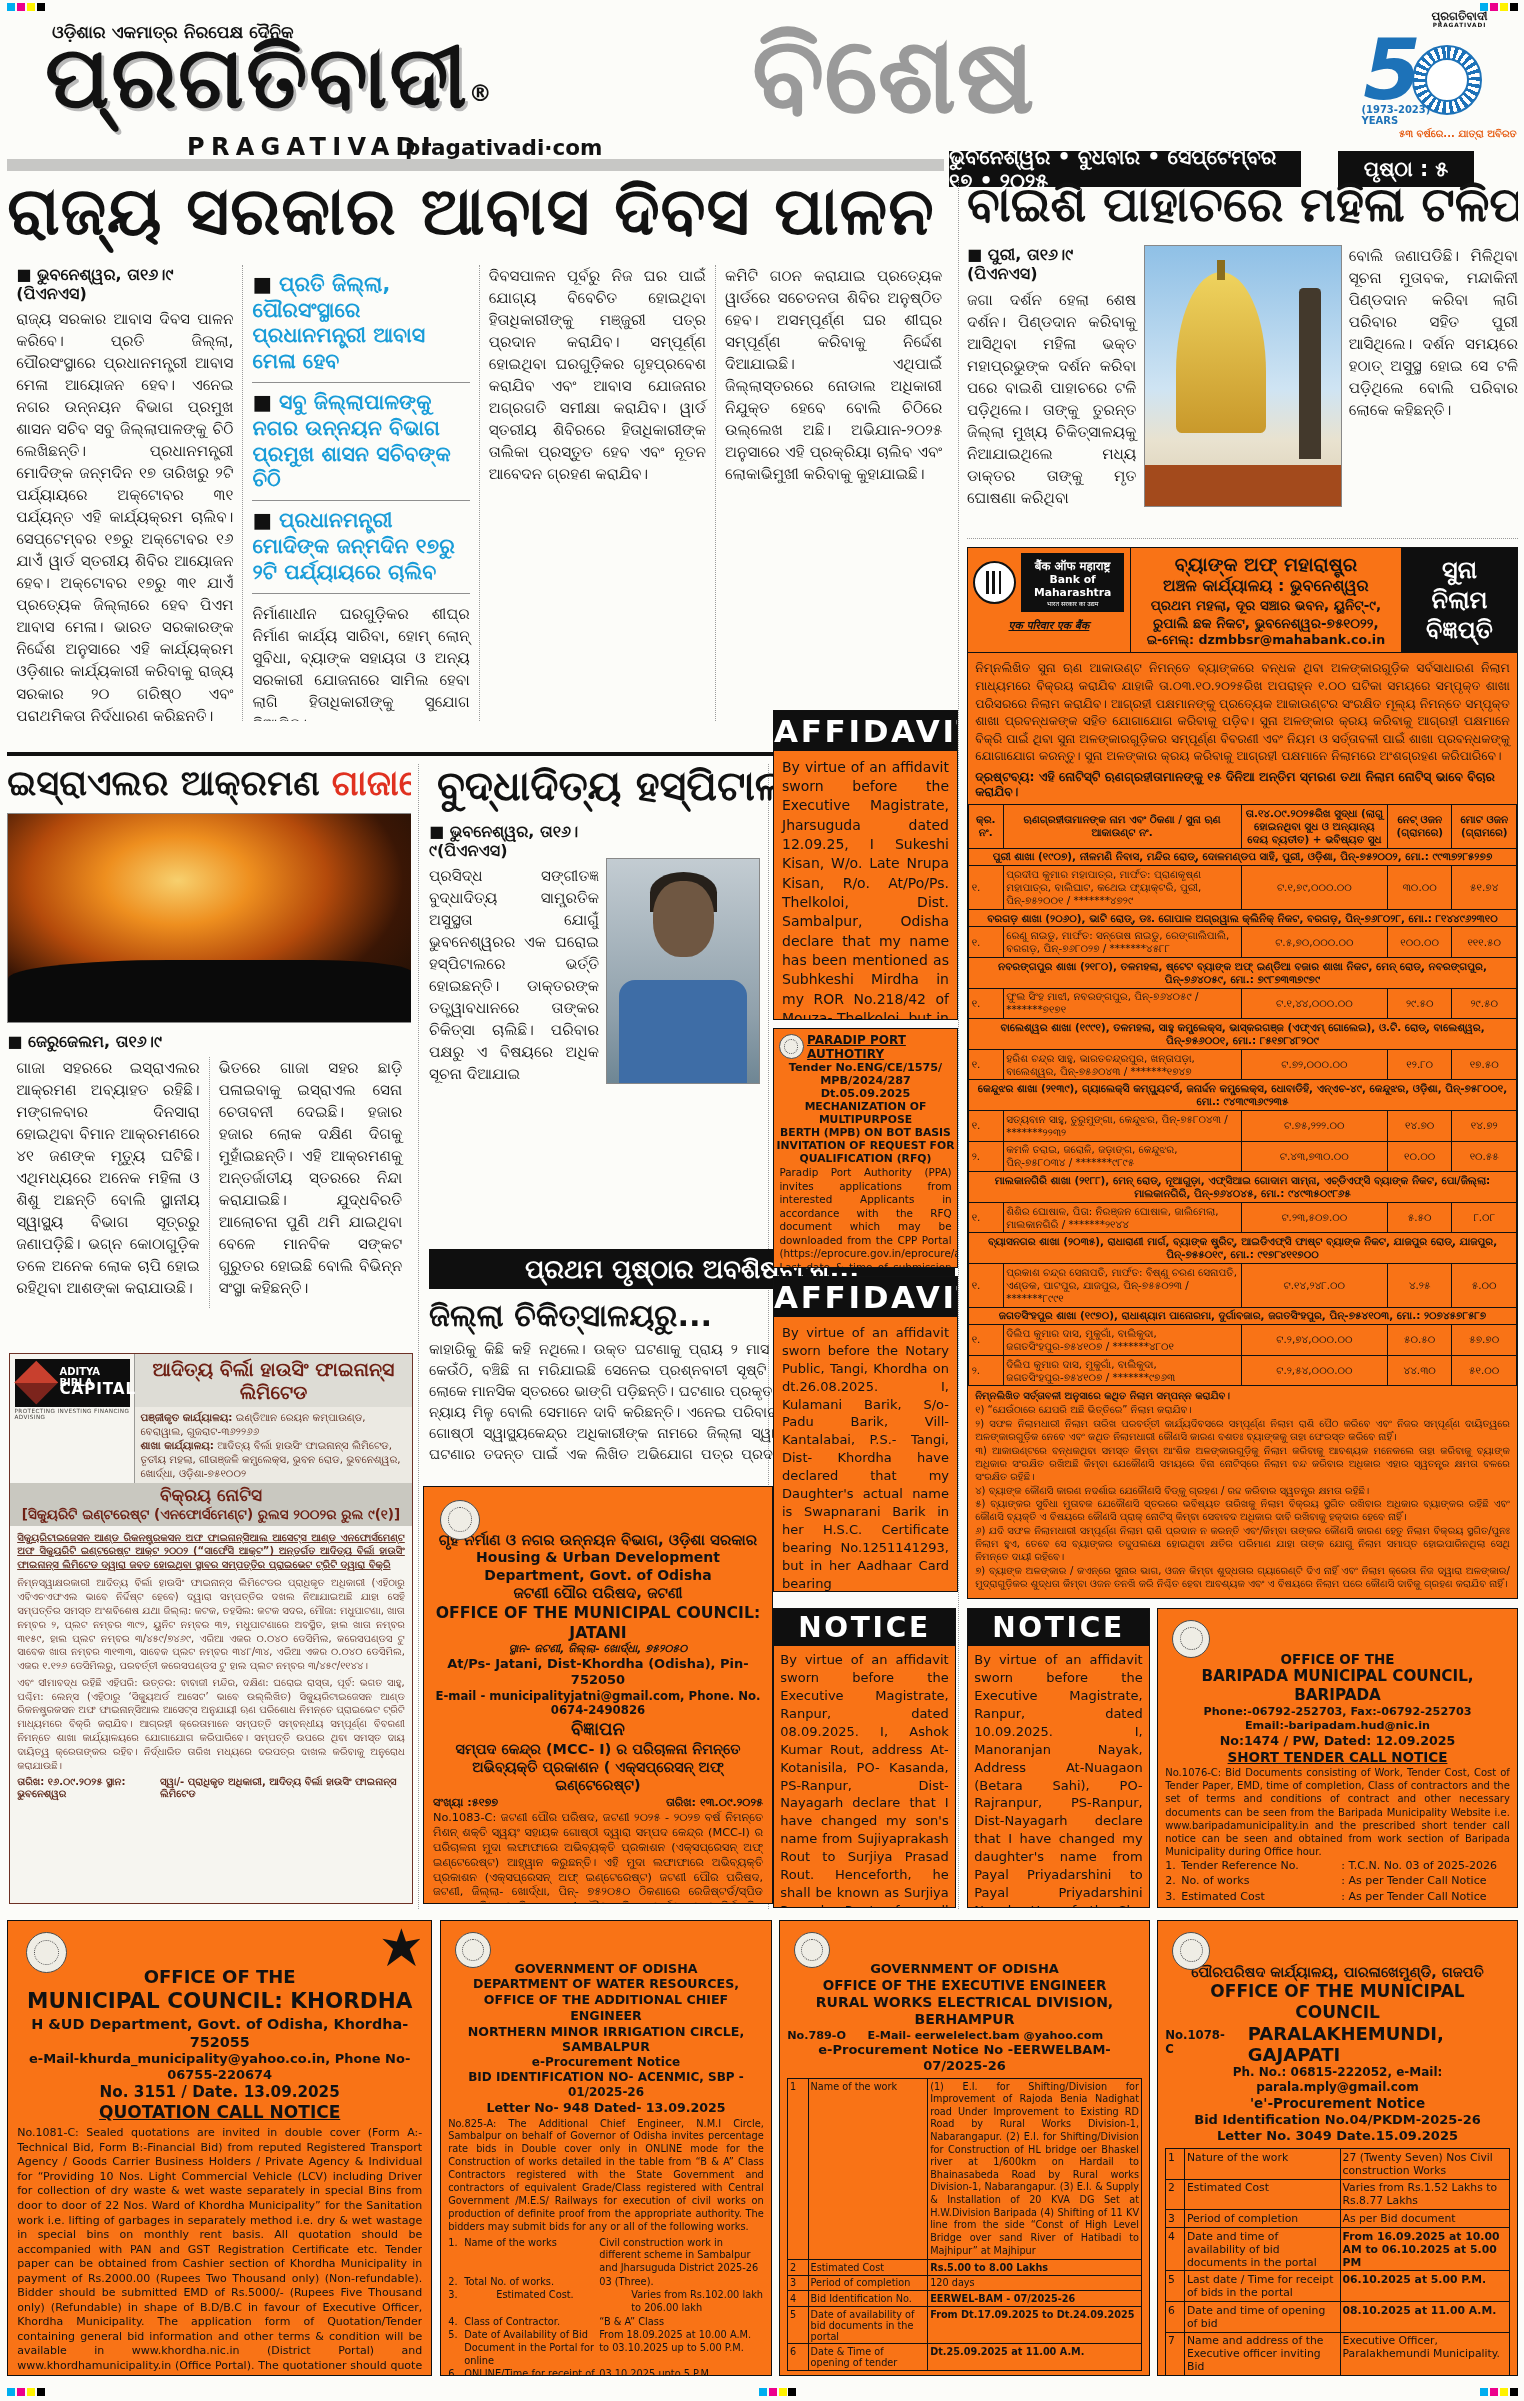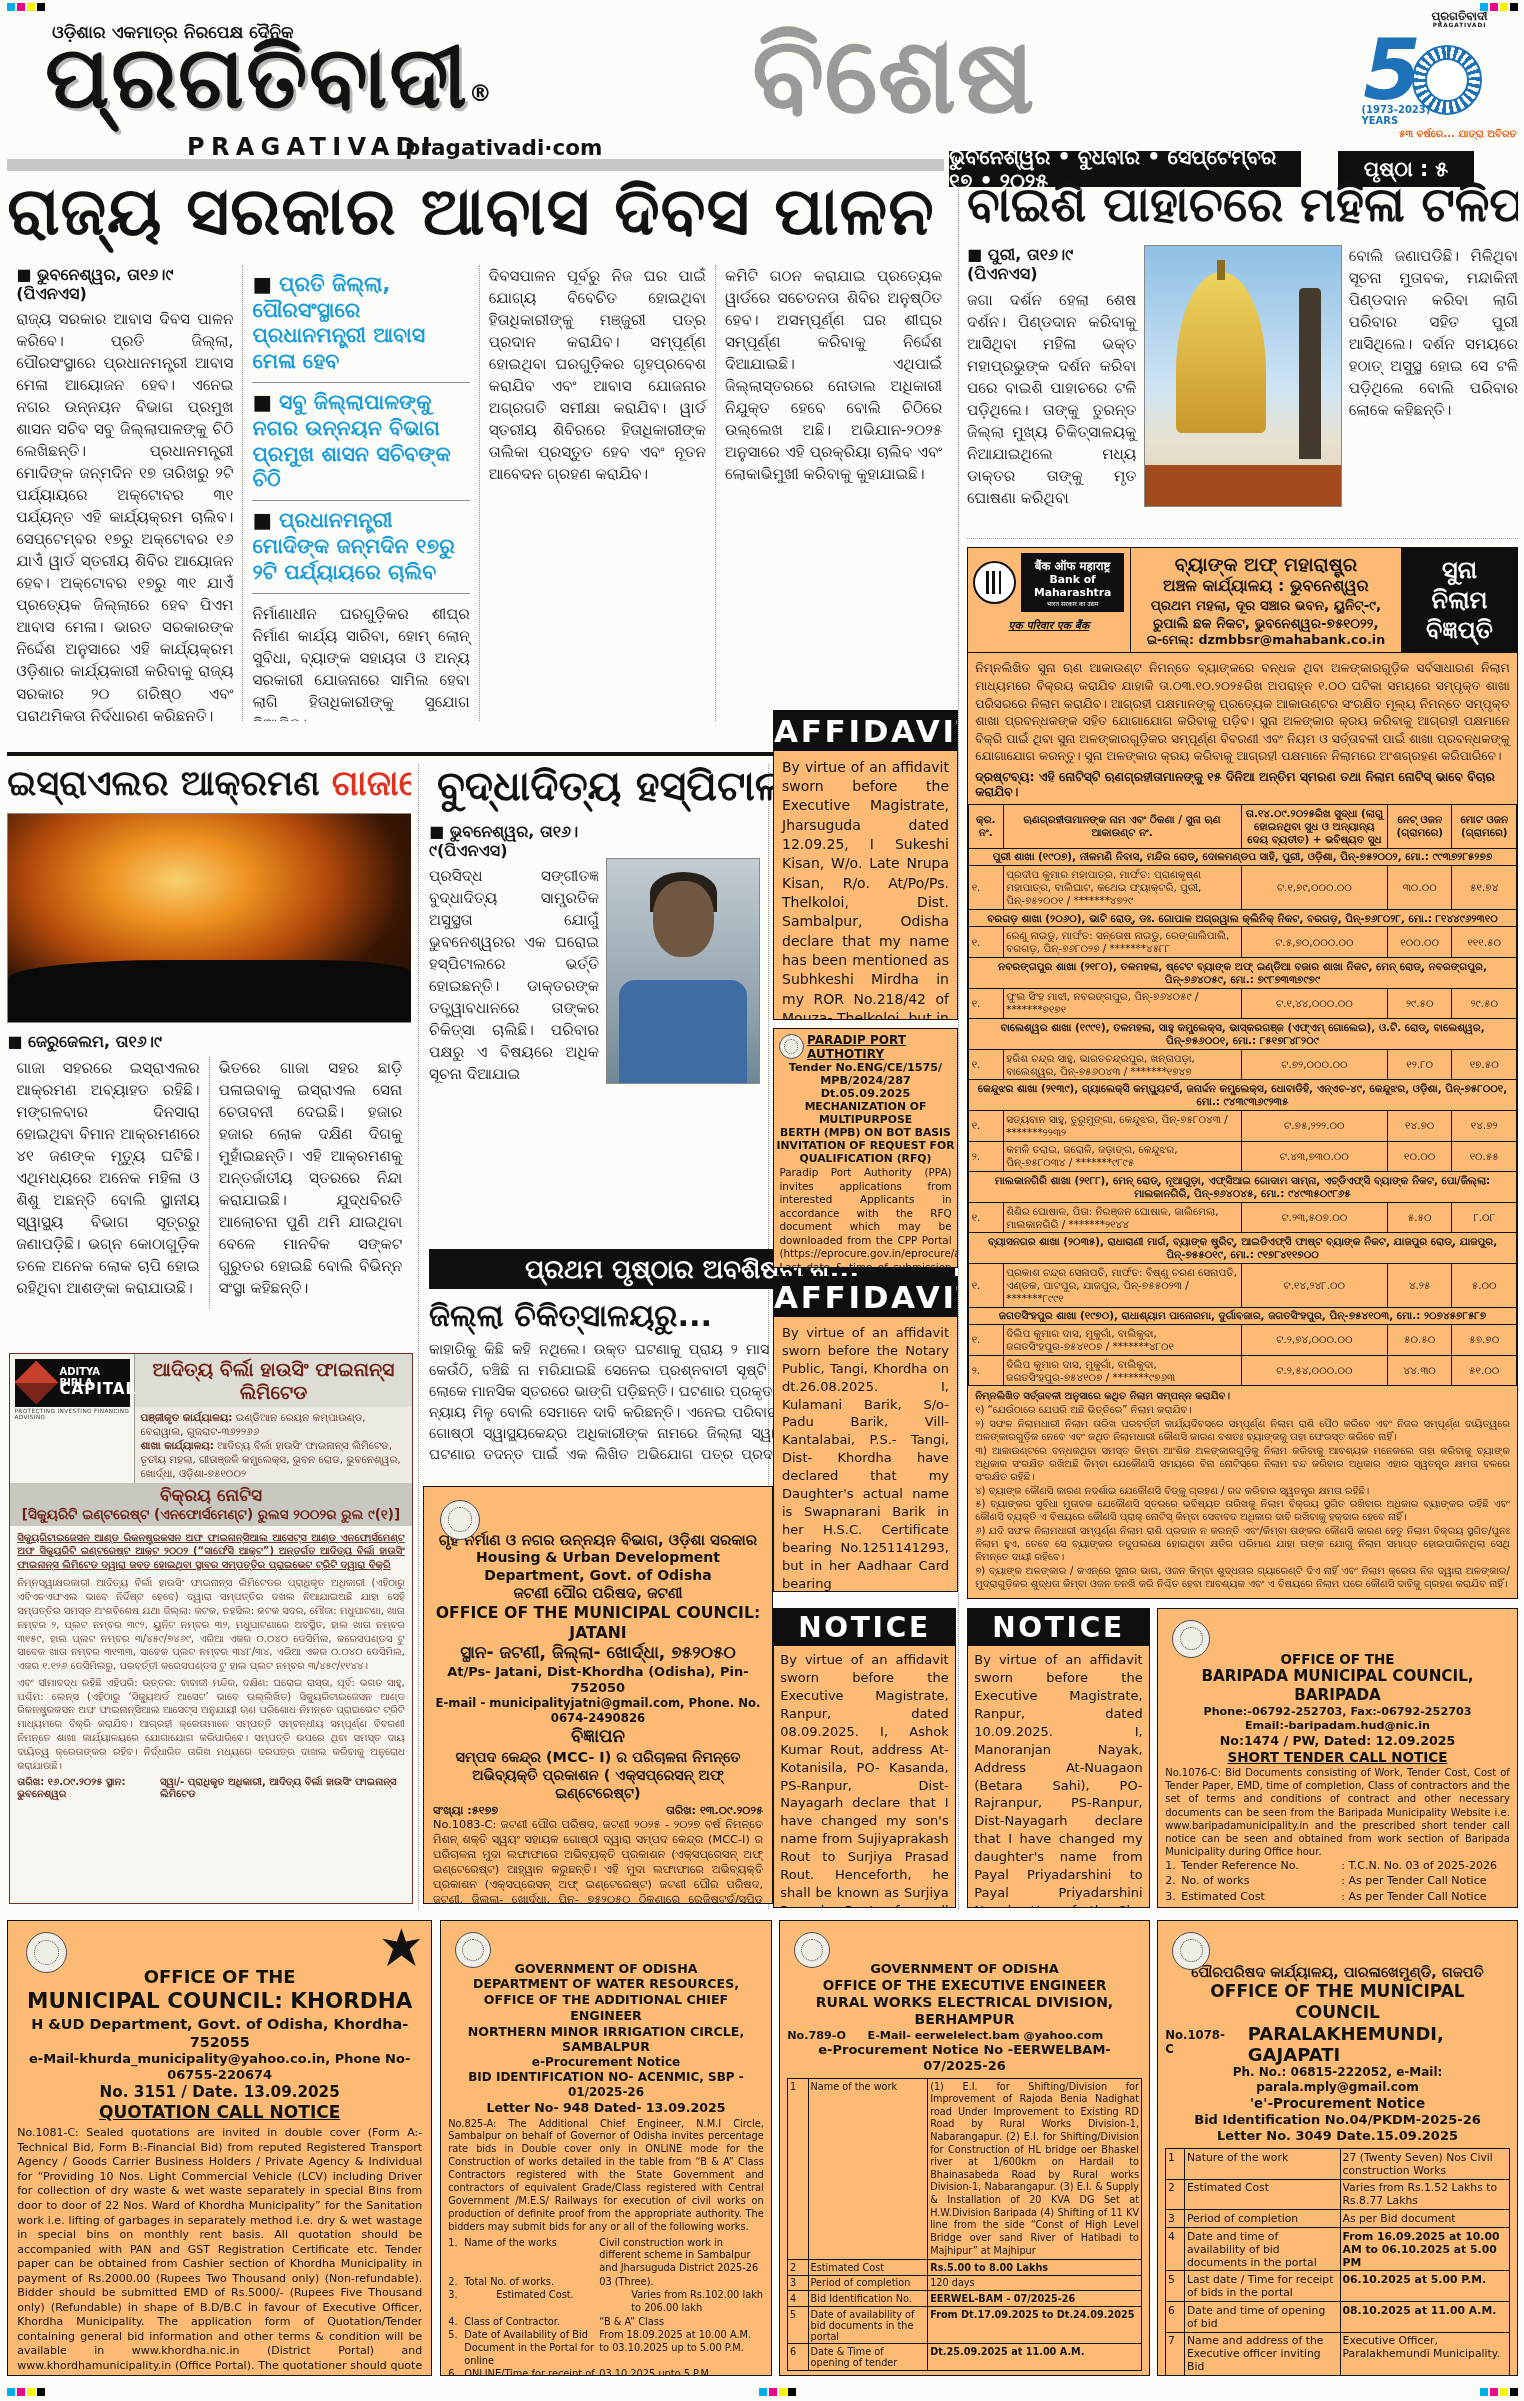--- a/index.html
+++ b/index.html
@@ -43,21 +43,21 @@
   .body-t{font-size:15.2px;line-height:1.45;text-align:justify;}
   .cols{display:flex;}
   .col{flex:1;padding:0 9px;}
   .col + .col{border-left:0.9px dotted #9a9a9a;}
   .sq{color:#111;}
   .subhead{color:#189cd8;font-size:20.6px;font-weight:900;line-height:1.25;
            padding:7.2px 0;border-bottom:1.8px solid #8f8f8f;}
   .rule-thick{background:#111;height:3.6px;}
   .blackbar{background:#0f0f0f;color:#fff;font-weight:900;text-align:center;}
   
-  .box{border:1.8px solid #111;background:#fdba74;box-sizing:border-box;}
+  .box{border:1.8px solid #111;background:#f97316;box-sizing:border-box;}
   .aff-title{background:#0f0f0f;color:#fff;font-size:31px;font-weight:900;
              text-align:center;letter-spacing:2.7px;padding:1.8px 0;}
   .aff-body{font-size:14px;line-height:1.38;text-align:justify;padding:7.2px 8px;}
   
   .bank-addr{font-size:15.2px;font-weight:bold;line-height:1.3;text-align:center;}
   .bank-gold{background:#0f0f0f;color:#fff;font-size:24px;font-weight:900;line-height:1.25;
              display:flex;flex-direction:column;align-items:center;justify-content:center;}
   .bank-intro{font-size:12.4px;line-height:1.42;text-align:justify;padding:6.3px 7.2px 1.8px;}
   .bank-note{font-size:12.4px;font-weight:bold;padding:1.8px 7.2px 5.4px;}
   table.bank{border-collapse:collapse;width:100%;}
@@ -490,21 +490,21 @@
       <span>ସ୍ୱା/- ପ୍ରାଧିକୃତ ଅଧିକାରୀ, ଆଦିତ୍ୟ ବିର୍ଲା ହାଉସିଂ ଫାଇନାନ୍ସ ଲିମିଟେଡ</span>
     </div>
   </section>
 
   <section class="abs box clip" style="left:423px;top:1486px;width:350px;height:418px;padding:3.6px 9px;">
     <div class="abs emblem" style="width:38px;height:38px;left:7.2px;top:9px;"></div>
     <div class="gov-h" style="font-size:15px;">ଗୃହ ନିର୍ମାଣ ଓ ନଗର ଉନ୍ନୟନ ବିଭାଗ, ଓଡ଼ିଶା ସରକାର</div>
     <div class="gov-h" style="font-size:14px;">Housing &amp; Urban Development Department, Govt. of Odisha</div>
     <div class="gov-h" style="font-size:15px;">ଜଟଣୀ ପୌର ପରିଷଦ, ଜଟଣୀ</div>
     <div class="gov-h" style="font-size:15.7px;">OFFICE OF THE MUNICIPAL COUNCIL: JATANI</div>
-    <div class="gov-h" style="font-size:17px;">ସ୍ଥାନ- ଜଟଣୀ, ଜିଲ୍ଲା- ଖୋର୍ଦ୍ଧା, ୭୫୨୦୫୦</div>
+    <div class="gov-h" style="font-size:11px;font-style:italic;">ସ୍ଥାନ- ଜଟଣୀ, ଜିଲ୍ଲା- ଖୋର୍ଦ୍ଧା, ୭୫୨୦୫୦</div>
     <div class="gov-h" style="font-size:13px;">At/Ps- Jatani, Dist-Khordha (Odisha), Pin-752050</div>
     <div class="gov-h" style="font-size:11.7px;">E-mail - municipalityjatni@gmail.com, Phone. No. 0674-2490826</div>
     <div class="gov-h" style="font-size:18px;">ବିଜ୍ଞାପନ</div>
     <div class="gov-h" style="font-size:14.4px;">ସମ୍ପଦ କେନ୍ଦ୍ର (MCC- I) ର ପରିଚାଳନା ନିମନ୍ତେ</div>
     <div class="gov-h" style="font-size:14.4px;">ଅଭିବ୍ୟକ୍ତି ପ୍ରକାଶନ ( ଏକ୍ସପ୍ରେସନ୍ ଅଫ୍ ଇଣ୍ଟେରେଷ୍ଟ)</div>
     <div style="display:flex;justify-content:space-between;font-size:11.2px;font-weight:bold;margin-top:1.8px;">
       <span>ସଂଖ୍ୟା :୫୧୭୭</span>
       <span>ତାରିଖ: ୧୩.୦୯.୨୦୨୫</span>
     </div>
     <p class="small-body" style="font-size:11.3px;margin-top:1.8px;">No.1083-C: ଜଟଣୀ ପୌର ପରିଷଦ, ଜଟଣୀ ୨୦୨୫ - ୨୦୨୭ ବର୍ଷ ନିମନ୍ତେ ମିଶନ୍ ଶକ୍ତି ସ୍ୱୟଂ ସହାୟକ ଗୋଷ୍ଠୀ ଦ୍ୱାରା ସମ୍ପଦ କେନ୍ଦ୍ର (MCC-I) ର ପରିଚାଳନା ମୁଦା ଲଫାଫାରେ ଅଭିବ୍ୟକ୍ତି ପ୍ରକାଶନ (ଏକ୍ସପ୍ରେସନ୍ ଅଫ୍ ଇଣ୍ଟେରେଷ୍ଟ) ଆହ୍ୱାନ କରୁଛନ୍ତି। ଏହି ମୁଦା ଲଫାଫାରେ ଅଭିବ୍ୟକ୍ତି ପ୍ରକାଶନ (ଏକ୍ସପ୍ରେସନ୍ ଅଫ୍ ଇଣ୍ଟେରେଷ୍ଟ) ଜଟଣୀ ପୌର ପରିଷଦ, ଜଟଣୀ, ଜିଲ୍ଲା- ଖୋର୍ଦ୍ଧା, ପିନ୍- ୭୫୨୦୫୦ ଠିକଣାରେ ରେଜିଷ୍ଟର୍ଡ/ସ୍ପିଡ ପୋଷ୍ଟ ଜରିଆରେ କିମ୍ବା ଜଟଣୀ ପୌର ପରିଷଦ କାର୍ଯ୍ୟାଳୟରେ ନିର୍ଦ୍ଧାରିତ ତାରିଖ ସୁଦ୍ଧା ପହଞ୍ଚିବା ଆବଶ୍ୟକ। ବିସ୍ତୃତ ବିବରଣୀ ପୌର ପରିଷଦ କାର୍ଯ୍ୟାଳୟର ସୂଚନା ଫଳକ ଏବଂ ନିମ୍ନଲିଖିତ ୱେବସାଇଟରେ ଉପଲବ୍ଧ ରହିବ।</p>

